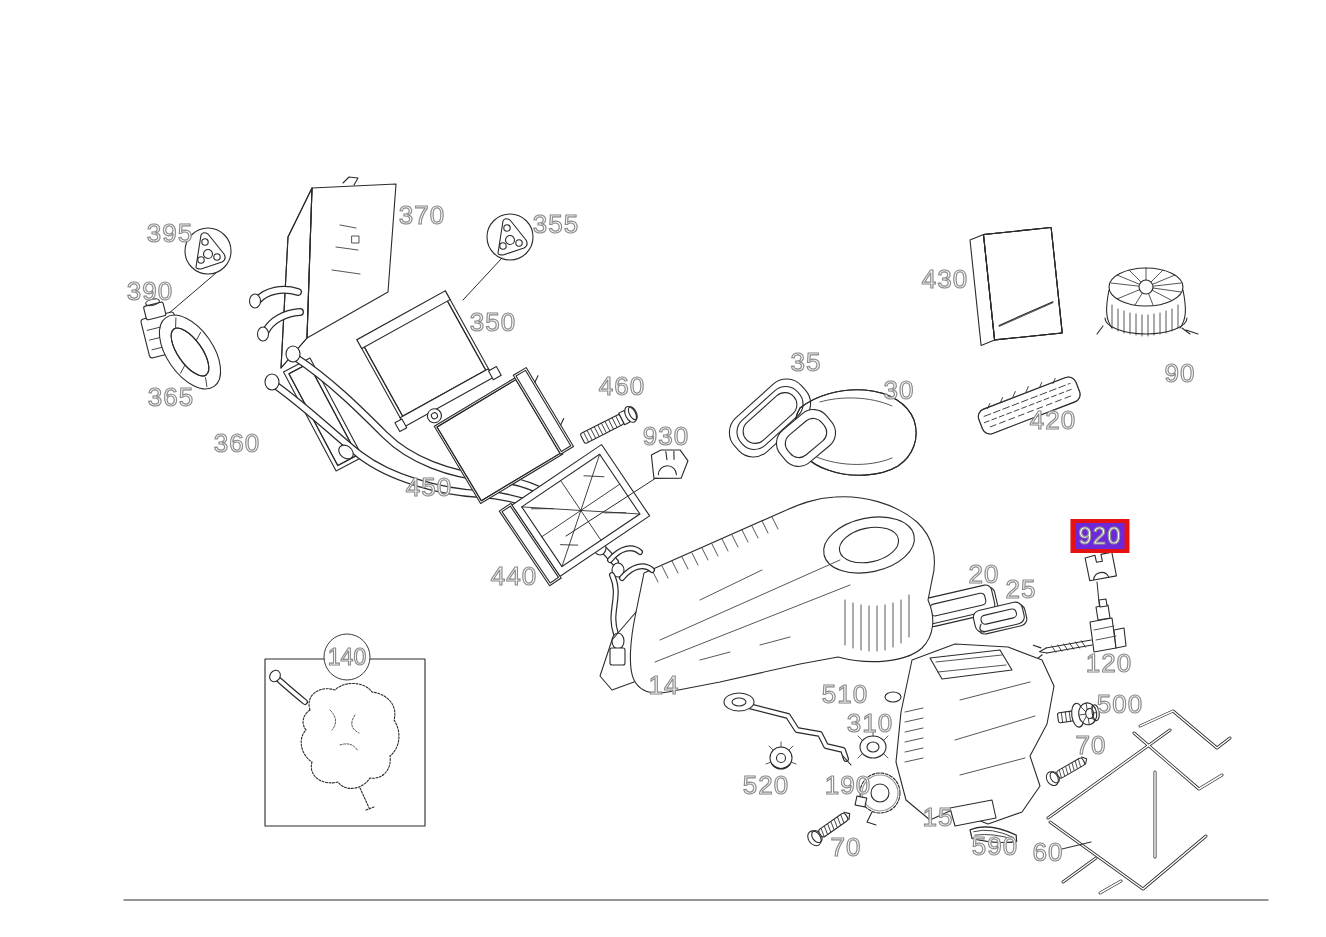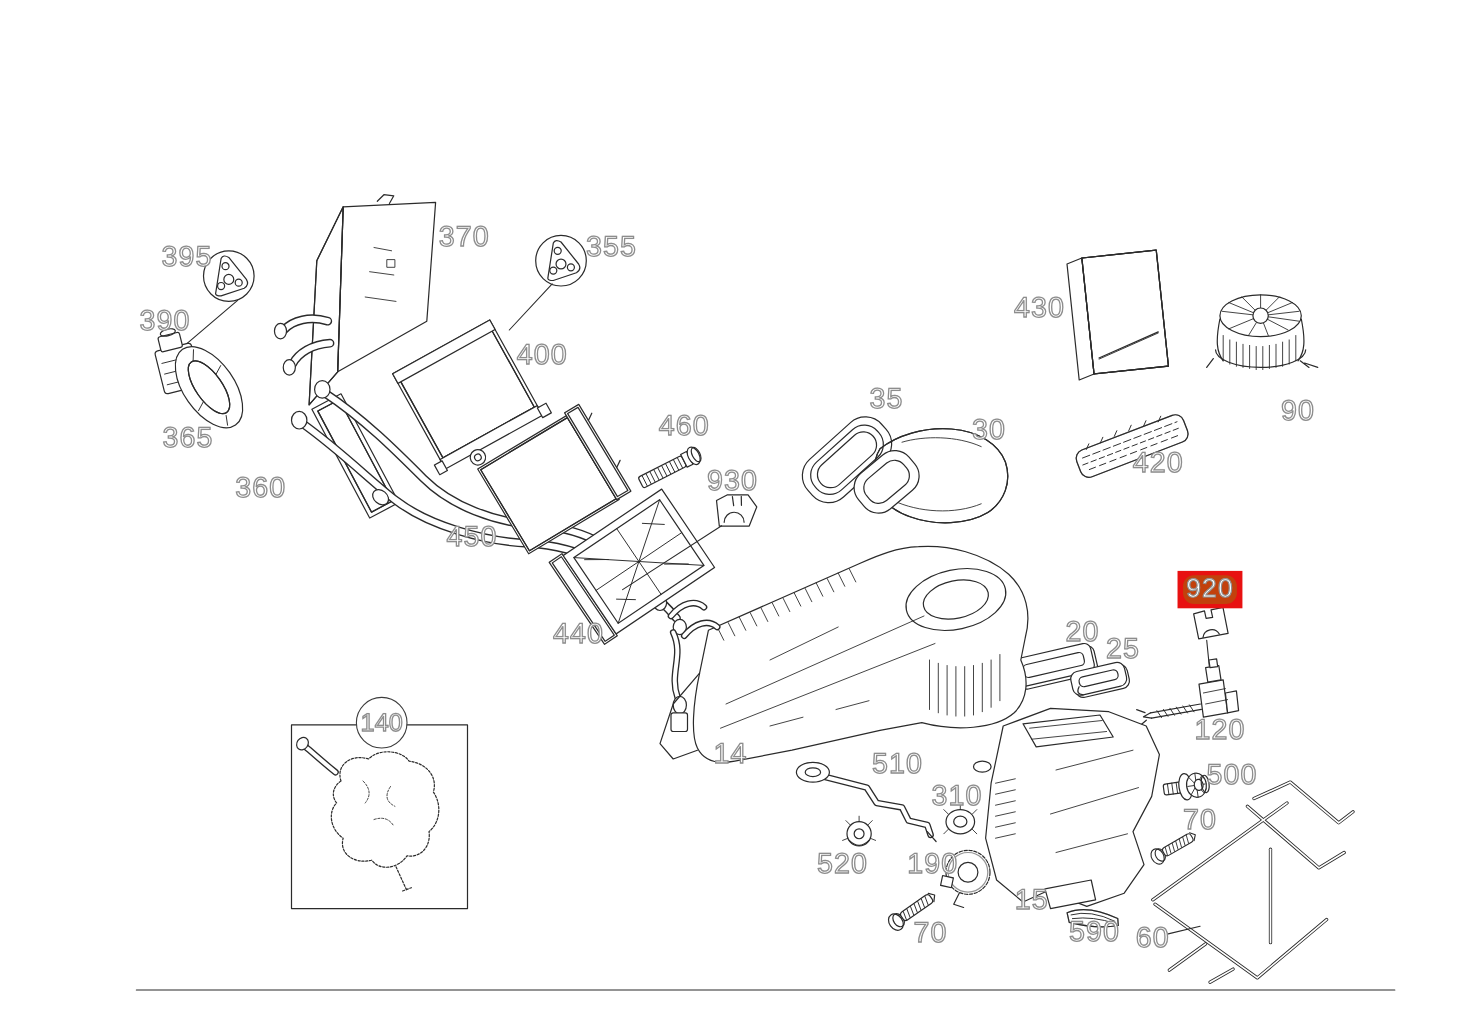--- a/index.html
+++ b/index.html
@@ -15,21 +15,21 @@
   #art .tubeO2{stroke:#2b2b2b;stroke-width:6;fill:none;}
   #art .tubeI2{stroke:#ffffff;stroke-width:3.6;fill:none;}
   #art .wireO{stroke:#2b2b2b;stroke-width:3;fill:none;}
   #art .wireI{stroke:#ffffff;stroke-width:1.5;fill:none;}
   #art .leader{stroke:#2b2b2b;stroke-width:1;fill:none;}
   #label-layer{position:absolute;left:0;top:0;width:100%;height:100%;}
   .plabel{position:absolute;transform:translate(-50%,-50%);
           font-size:26px;line-height:1;color:#ffffff;letter-spacing:1px;white-space:nowrap;
           -webkit-text-stroke:1.15px #8d8d8d;text-shadow:0 0 1px #9a9a9a;}
   .plabel.highlighted{padding:4px 5px;font-size:24px;-webkit-text-stroke:1.05px #909090;}
-  .plabel.highlighted .plabel-inner{display:block;background:#c2410c;padding:1px 3px;border-radius:10px;}
+  .plabel.highlighted .plabel-inner{display:block;background:#6d28d9;padding:1px 3px;}
   .plabel.circled{width:45px;height:45px;border:1.7px solid #3c3c3c;border-radius:50%;
           background:#fff;display:flex;align-items:center;justify-content:center;
           font-size:23px;letter-spacing:0;}
 </style>
 </head>
 <body>
 
 <div id="stage">
 
 <svg id="art" width="1326" height="937" viewBox="0 0 1326 937" xmlns="http://www.w3.org/2000/svg">
@@ -369,38 +369,38 @@
   <path d="M124,900 H1268" stroke="#3a3a3a" stroke-width="2"></path>
 </svg>
 
 <div id="label-layer">
       <div class="plabel" style="left: 170px; top: 233px;">395</div>
       <div class="plabel" style="left: 150px; top: 291px;">390</div>
       <div class="plabel" style="left: 171px; top: 397px;">365</div>
       <div class="plabel" style="left: 237px; top: 443px;">360</div>
       <div class="plabel" style="left: 422px; top: 215px;">370</div>
       <div class="plabel" style="left: 556px; top: 212px; margin-top: 12px;">355</div>
-      <div class="plabel" style="left: 493px; top: 322px;">400</div>
+      <div class="plabel" style="left: 493px; top: 322px;">350</div>
       <div class="plabel" style="left: 429px; top: 487px;">450</div>
-      <div class="plabel" style="left: 514px; top: 576px; margin-left: 12px;">440</div>
+      <div class="plabel" style="left: 514px; top: 576px;">440</div>
       <div class="plabel" style="left: 622px; top: 386px;">460</div>
       <div class="plabel" style="left: 666px; top: 436px;">930</div>
       <div class="plabel" style="left: 806px; top: 362px;">35</div>
       <div class="plabel" style="left: 899px; top: 390px;">30</div>
       <div class="plabel" style="left: 945px; top: 279px;">430</div>
       <div class="plabel" style="left: 1180px; top: 357px; margin-top: 16px;">90</div>
       <div class="plabel" style="left: 1053px; top: 420px; text-align: right;">420</div>
       <div class="plabel highlighted" style="left: 1100px; top: 536px; background: rgb(232, 17, 17);">
         <span class="plabel-inner">920</span>
       </div>
       <div class="plabel" style="left: 984px; top: 574px;">20</div>
       <div class="plabel" style="left: 1021px; top: 589px;">25</div>
       <div class="plabel" style="left: 1109px; top: 663px;">120</div>
       <div class="plabel" style="left: 664px; top: 685px;">14</div>
-      <div class="plabel" style="left: 816px; top: 694px; text-align: center;">510</div>
+      <div class="plabel" style="left: 845px; top: 694px; text-align: center;">510</div>
       <div class="plabel" style="left: 1120px; top: 704px;">500</div>
       <div class="plabel" style="left: 870px; top: 723px;">310</div>
       <div class="plabel" style="left: 1091px; top: 745px;">70</div>
       <div class="plabel circled" style="left: 347px; top: 657px;">140</div>
       <div class="plabel" style="left: 766px; top: 785px;">520</div>
       <div class="plabel" style="left: 848px; top: 785px;">190</div>
       <div class="plabel" style="left: 938px; top: 817px;">15</div>
       <div class="plabel" style="left: 995px; top: 846px;">590</div>
       <div class="plabel" style="left: 1048px; top: 852px;">60</div>
       <div class="plabel" style="left: 846px; top: 847px;">70</div>

